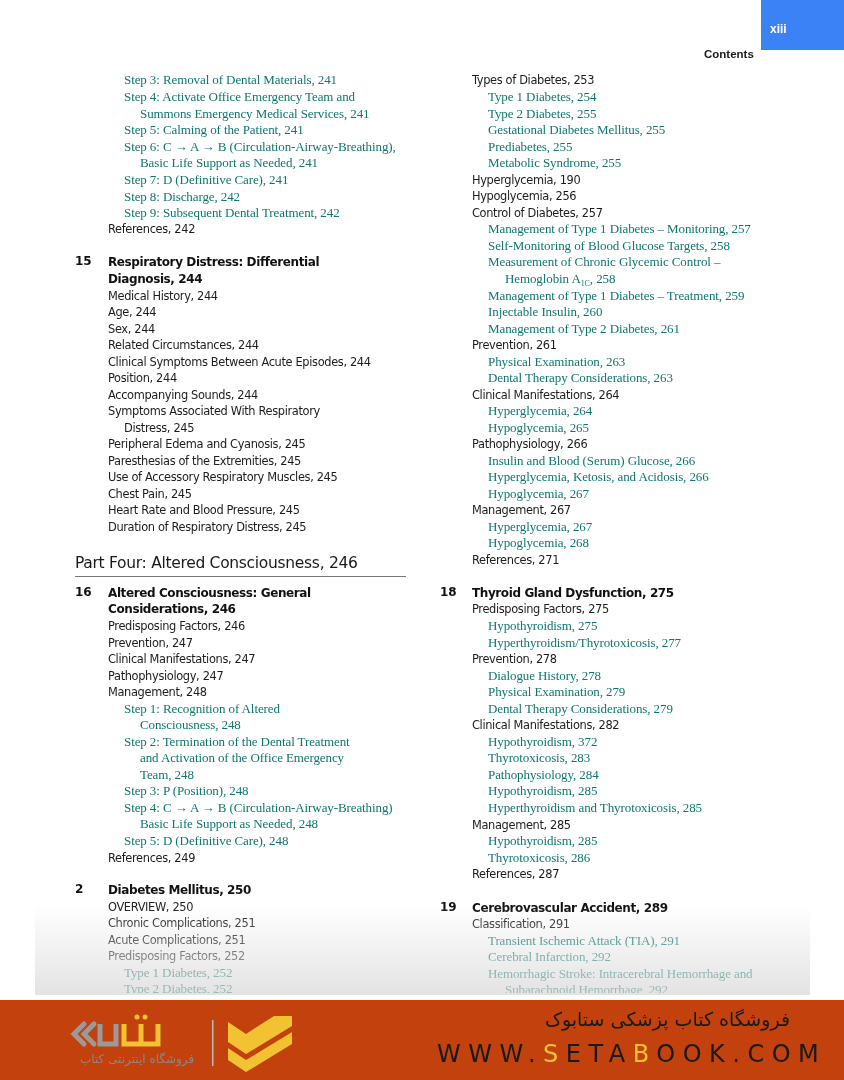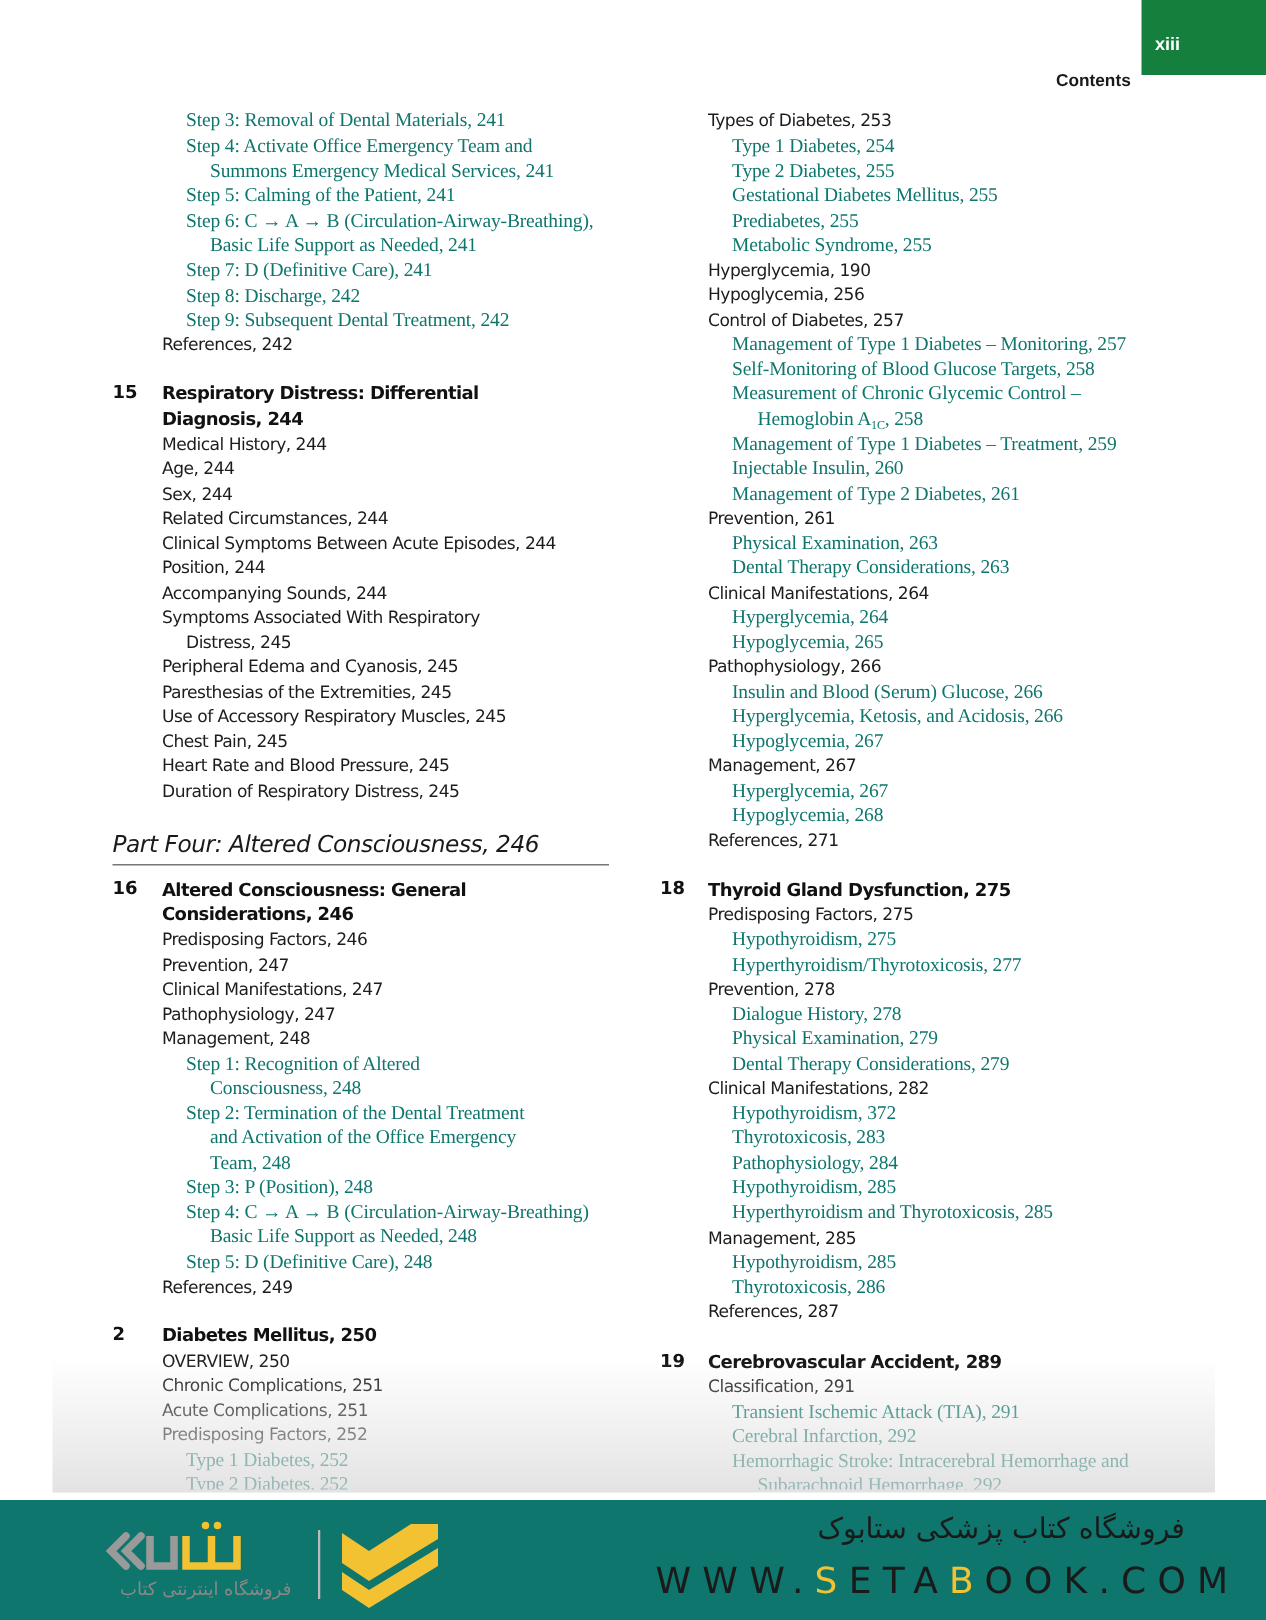--- a/index.html
+++ b/index.html
@@ -9,46 +9,46 @@
   }
   .page { position: absolute; left: 0; top: 0; width: 844px; height: 1000px; background: #fff; }
 
   
   .hdr-label {
     position: absolute; left: 704px; top: 22px;
     font-family: "Liberation Sans", sans-serif; font-weight: bold; font-size: 11.5px; color: #1a1a1a; margin-top: 26px;
   }
   .hdr-tab {
     position: absolute; left: 761px; top: 0; width: 83px; height: 50px;
-    background: #15803d;
+    background: #3b82f6;
   }
   .hdr-tab span {
     position: absolute; left: 9px; top: 22px;
     font-family: "Liberation Sans", sans-serif; font-weight: bold; font-size: 12px; color: #ffffff;
   }
 
   
   .line { position: absolute; white-space: nowrap; line-height: 16px; }
   .sans { font-family: "DejaVu Sans", sans-serif; font-size: 11.4px; letter-spacing: -0.35px; color: #1c1c1c; }
   .serif { font-family: "Liberation Serif", serif; font-size: 13px; color: #0f766e; letter-spacing: -0.1px; }
   .bold { font-family: "DejaVu Sans", sans-serif; font-weight: bold; font-size: 12px; letter-spacing: -0.4px; color: #111; }
   .chnum { font-family: "DejaVu Sans", sans-serif; font-weight: bold; font-size: 12px; color: #111; position: absolute; }
-  .part { font-family: "DejaVu Sans", sans-serif; font-size: 15.5px; letter-spacing: -0.3px; color: #1a1a1a; font-style: italic; }
+  .part { font-family: "DejaVu Sans", sans-serif; font-size: 15.5px; letter-spacing: -0.3px; color: #1a1a1a; }
   .rule { position: absolute; left: 75px; top: 576px; width: 331px; height: 1px; background: #777; }
   sub { font-size: 8px; vertical-align: -3px; }
 
   
   .fade {
     position: absolute; left: 35px; top: 905px; width: 775px; height: 90px;
     background: linear-gradient(to bottom, rgba(255,255,255,0) 0%, rgba(225,225,225,0.55) 60%, rgba(215,215,215,0.7) 100%);
     pointer-events: none;
   }
 
   
-  .footer { position: absolute; left: 0; top: 1000px; width: 844px; height: 80px; background: #0f766e; }
+  .footer { position: absolute; left: 0; top: 1000px; width: 844px; height: 80px; background: #c2410c; }
   .brand-fa {
     position: absolute; right: 54px; top: 8px;
     font-family: "DejaVu Sans", sans-serif; font-size: 19px; color: #1a1a1a; direction: rtl;
   }
   .brand-url {
     position: absolute; left: 437px; top: 40px;
     font-family: "DejaVu Sans", sans-serif; font-size: 24px; letter-spacing: 7.5px; color: #1a1a1a;
   }
   .brand-url .hl { color: #f2c233; }
   .logo-wrap { position: absolute; left: 70px; top: 1012px; width: 270px; height: 62px; }

